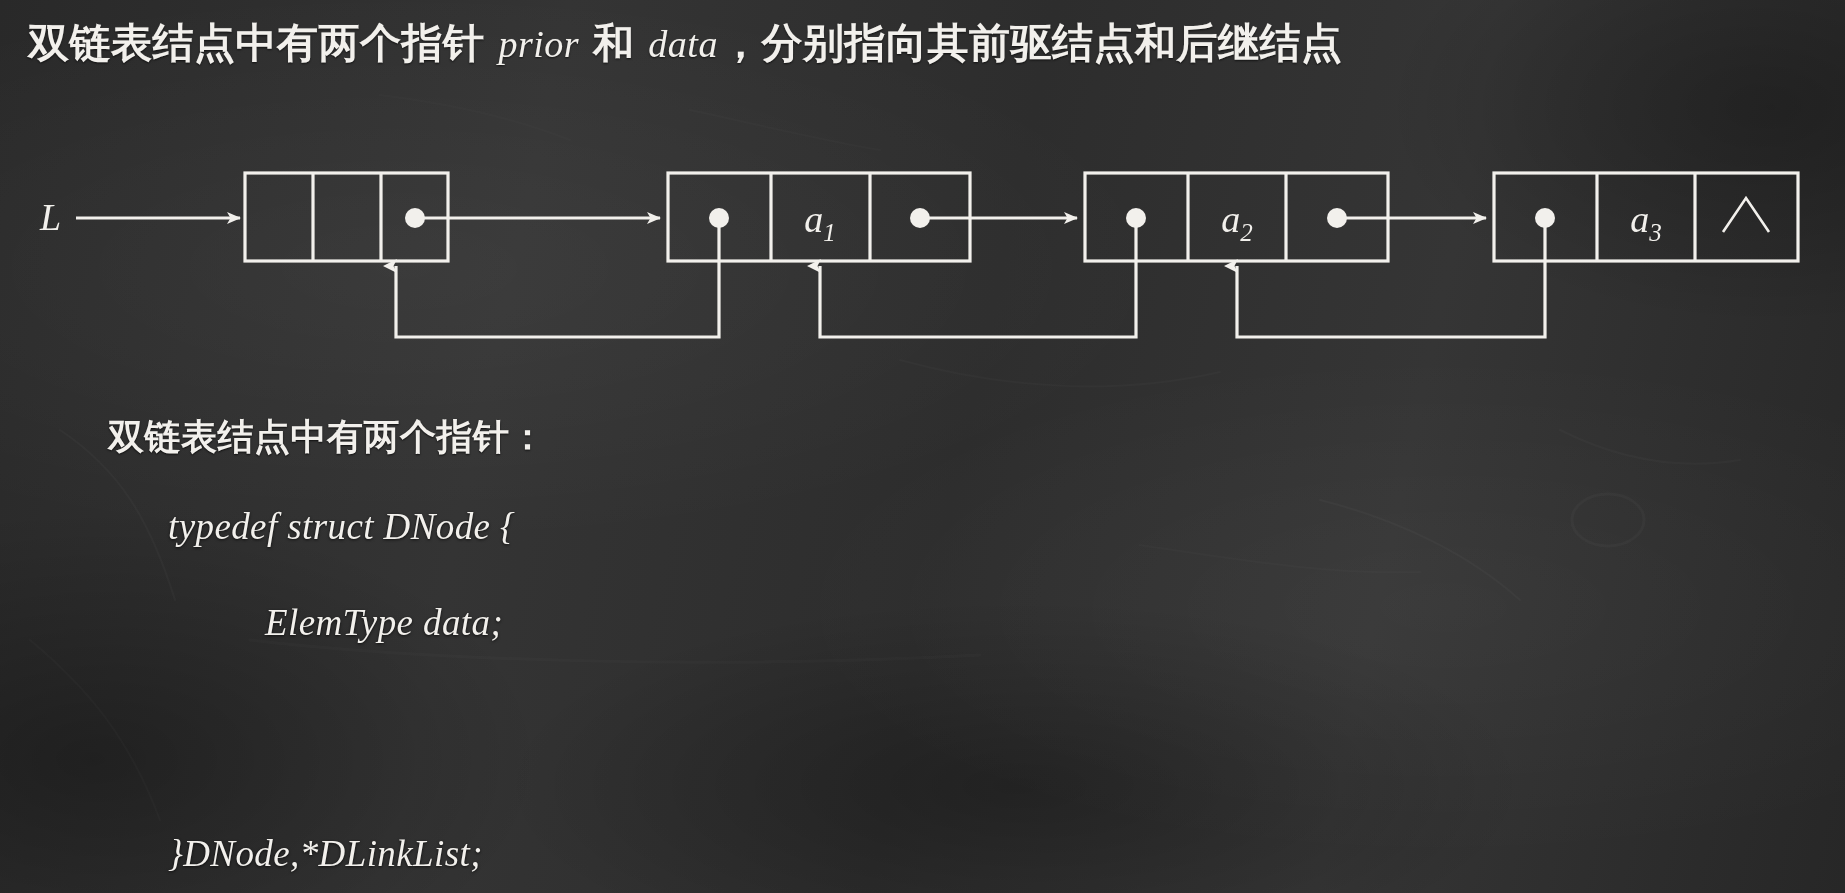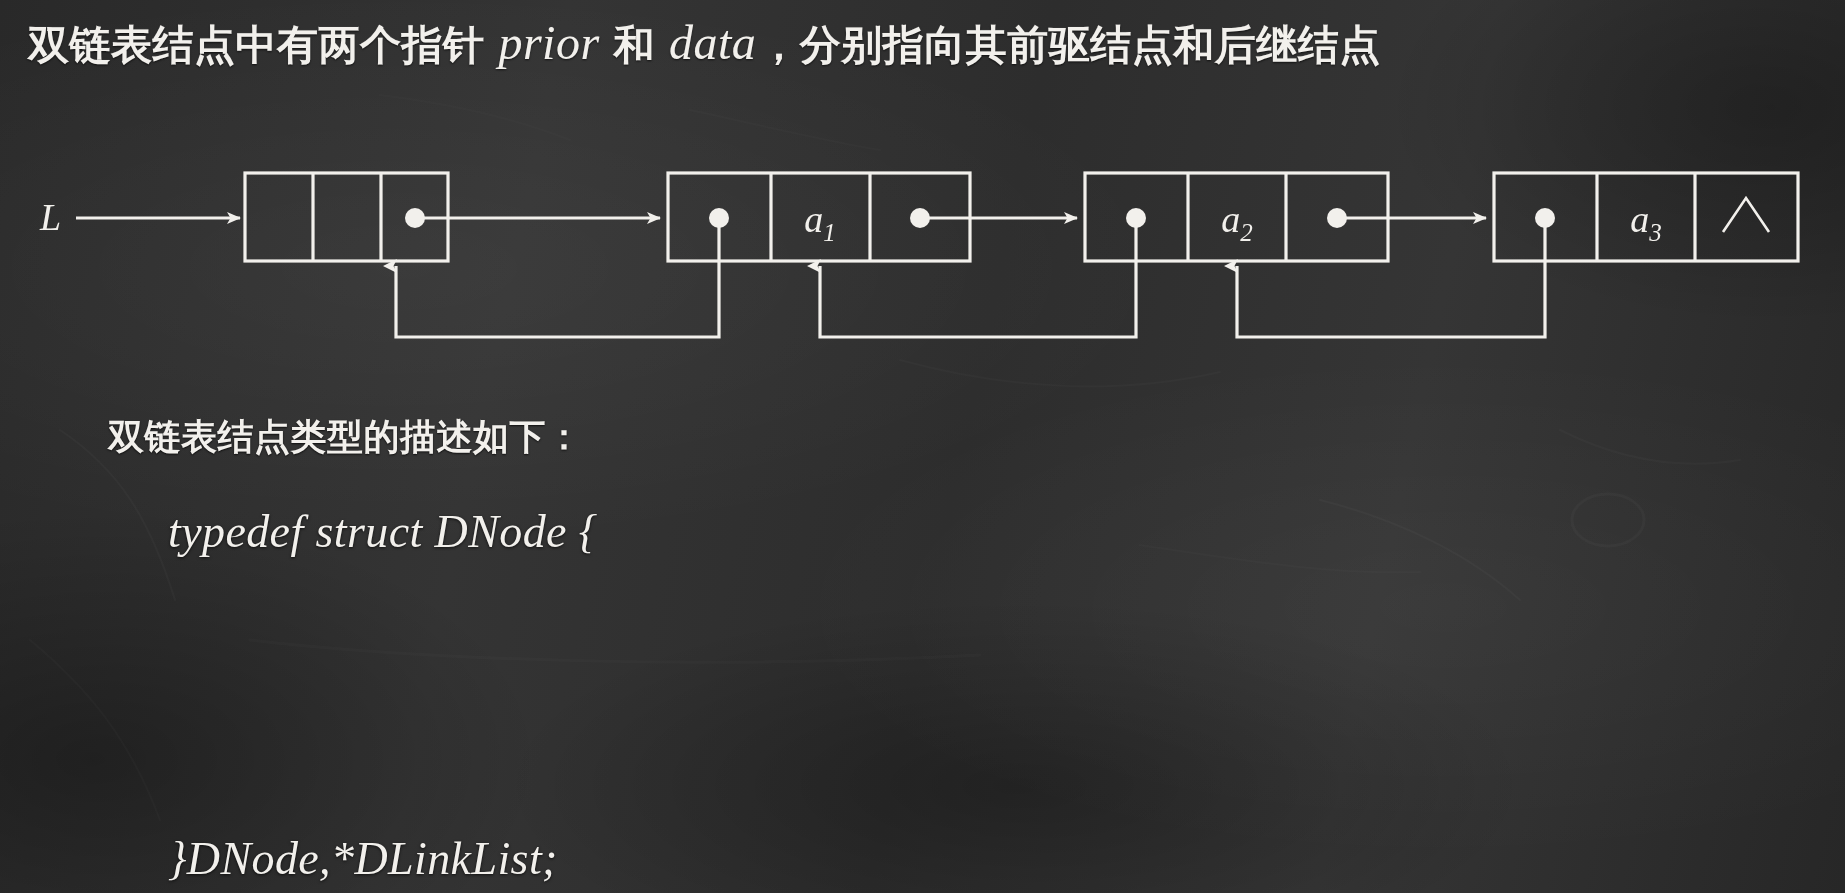--- a/index.html
+++ b/index.html
@@ -52,21 +52,21 @@
     font-size: 41px;
     line-height: 58px;
     letter-spacing: 0.5px;
     white-space: nowrap;
     text-shadow: 0 1px 2px rgba(0,0,0,0.75), 0 0 1px rgba(255,255,255,0.4);
   }
   .title .mono-ital {
     font-family: "Liberation Serif", serif;
     font-style: italic;
     font-weight: normal;
-    font-size: 48px;
+    font-size: 38px;
     padding: 0 2px;
     margin-top: 20px;
   }
 
   
   #diagram {
     position: absolute;
     left: 0;
     top: 118px;
     width: 1845px;
@@ -83,21 +83,21 @@
     font-weight: bold;
     font-size: 36px;
     letter-spacing: 0.5px;
     white-space: nowrap;
     text-shadow: 0 1px 2px rgba(0,0,0,0.7);
   }
   .code-line {
     position: absolute;
     font-family: "Liberation Serif", serif;
     font-style: italic;
-    font-size: 46px;
+    font-size: 37px;
     letter-spacing: 0.4px;
     white-space: nowrap;
     text-shadow: 0 1px 3px rgba(0,0,0,0.7);
   }
   .code-l1 { left: 168px; top: 505px; }
   .code-l2 { left: 265px; top: 601px; }
   .code-l3 { left: 265px; top: 698px; }
   .code-l4 { left: 168px; top: 832px; font-style: italic; }
 </style>
 </head>
@@ -184,19 +184,20 @@
           <g>
             <path d="M719 100 L719 219 L396 219 L396 148" marker-end="url(#arrowU)"></path>
             <path d="M1136 100 L1136 219 L820 219 L820 148" marker-end="url(#arrowU)"></path>
             <path d="M1545 100 L1545 219 L1237 219 L1237 148" marker-end="url(#arrowU)"></path>
           </g>
 
         </g>
       </svg>
     </div>
 
-    <div class="subhead">双链表结点类型的描述如下：</div>
+    <div class="subhead">双链表结点中有两个指针：</div>
 
     <div class="code-line code-l1">typedef struct DNode {</div>
+    <div class="code-line code-l2">ElemType data;</div>
     <div class="code-line code-l4">}DNode,*DLinkList;</div>
 
   </div>
 </div>
 
 </body></html>

